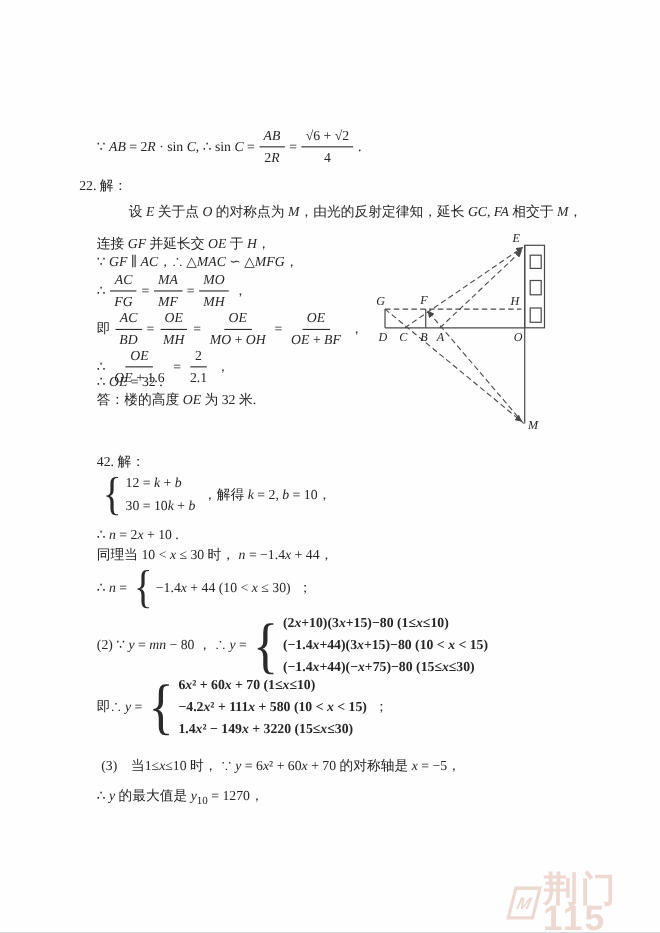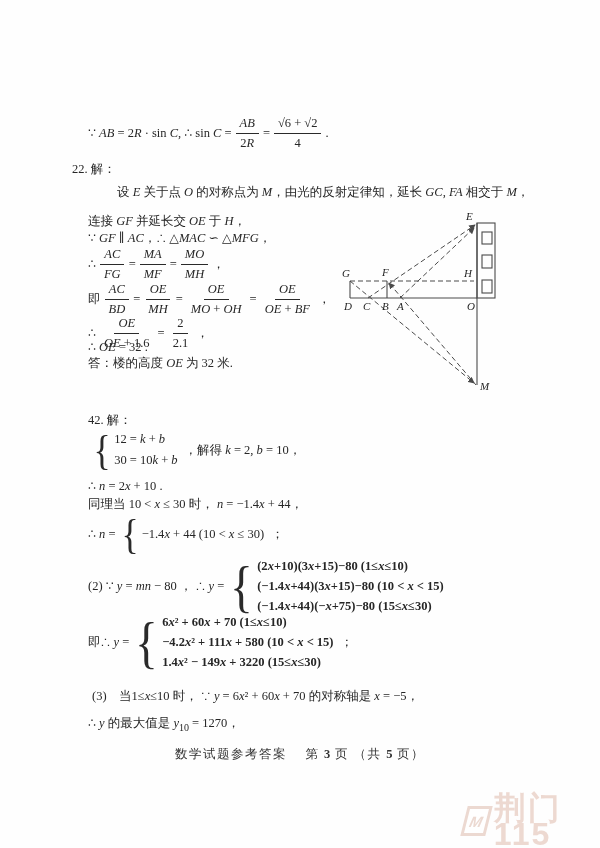--- a/index.html
+++ b/index.html
@@ -215,30 +215,20 @@
     </span>
     <span class="m post-mid">；</span>
   </div>
 
   <div class="abs line m" style="left:92px;top:688px;">(3)　当1≤<i>x</i>≤10 时， ∵ <i>y</i> = 6<i>x</i>² + 60<i>x</i> + 70 的对称轴是 <i>x</i> = −5，</div>
 
   <div class="abs line" style="left:88px;top:715px;">
     <span class="m">∴ <i>y</i> 的最大值是 <i>y</i></span><sub>10</sub><span class="m"> = 1270，</span>
   </div>
 
-  <div class="abs footer">
-    <span>数学试题参考答案</span>
-    <span>&nbsp;&nbsp;</span>
-    <span>第</span>
-    <b>3</b>
-    <span>页</span>
-    <span>（共</span>
-    <b>5</b>
-    <span>页）</span>
-  </div>
 
   <div class="abs wm">
     <div class="wm-row">
       <div class="wm-logo">M</div>
       <div class="wm-text">荆门115</div>
     </div>
     <div class="wm-sub"></div>
   </div>
 
 </div>

